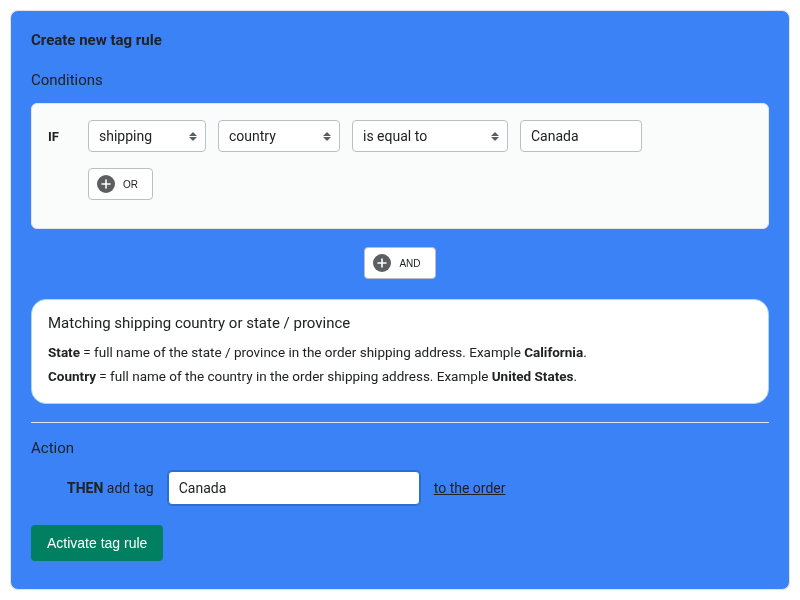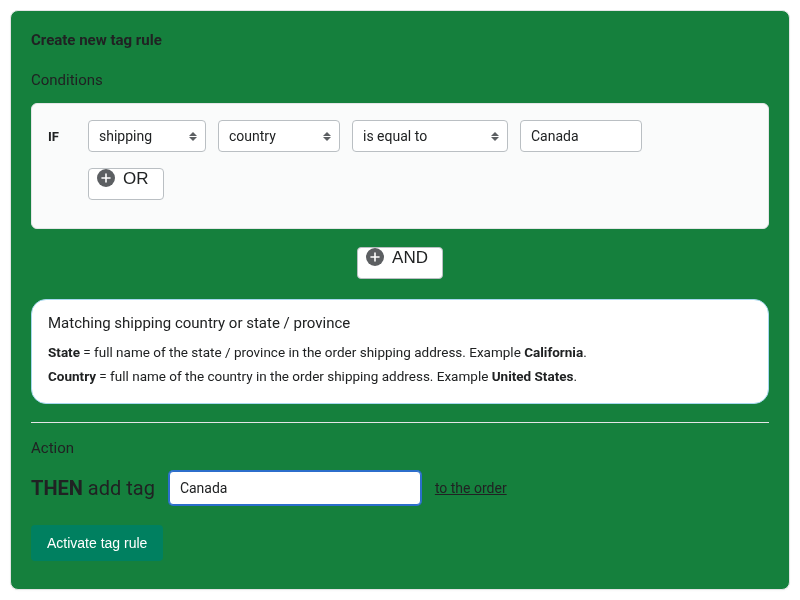--- a/index.html
+++ b/index.html
@@ -13,21 +13,21 @@
     font-size: 14px;
     color: #202223;
   }
   .card {
     margin: 10px;
     border: 1px solid #e4e5e7;
     border-radius: 8px;
     padding: 20px 20px 24px 20px;
     box-shadow: 0 1px 2px rgba(0,0,0,0.03);
     height: 580px;
-    background: #15803d;
+    background: #3b82f6;
   }
   .title {
     font-weight: 700;
     font-size: 15px;
     margin-bottom: 22px;
   }
   .section-heading {
     font-size: 15px;
     font-weight: 400;
     margin-bottom: 14px;
@@ -103,23 +103,23 @@
     margin-top: 16px;
     margin-left: 40px;
   }
   .chip-button {
     background: #fff;
     border: 1px solid #babfc3;
     border-radius: 4px;
     height: 32px;
     padding: 0 14px 0 8px;
     display: inline-flex;
-    align-items: flex-start;
+    align-items: center;
     gap: 8px;
-    font-size: 17px;
+    font-size: 10px;
     font-weight: 500;
     cursor: pointer;
     color: #202223;
   }
   .plus-circle {
     width: 18px; height: 18px;
     border-radius: 50%;
     background: #5c5f62;
     display: inline-flex;
     align-items: center;
@@ -155,21 +155,21 @@
     border: 0;
     border-top: 1px solid #e4e5e7;
     margin: 0 0 16px 0;
   }
   .action-row {
     display: flex;
     align-items: center;
     gap: 14px;
     margin-bottom: 20px;
   }
-  .then-label { font-size: 20px; }
+  .then-label { font-size: 14px; margin-left: 36px; }
   .then-label b { font-weight: 700; }
   .tag-input {
     background: #fff;
     border: 1px solid #2c6ecb;
     box-shadow: 0 0 0 1px #2c6ecb;
     border-radius: 4px;
     height: 34px;
     padding: 0 10px;
     font-size: 14px;
     font-family: inherit;

